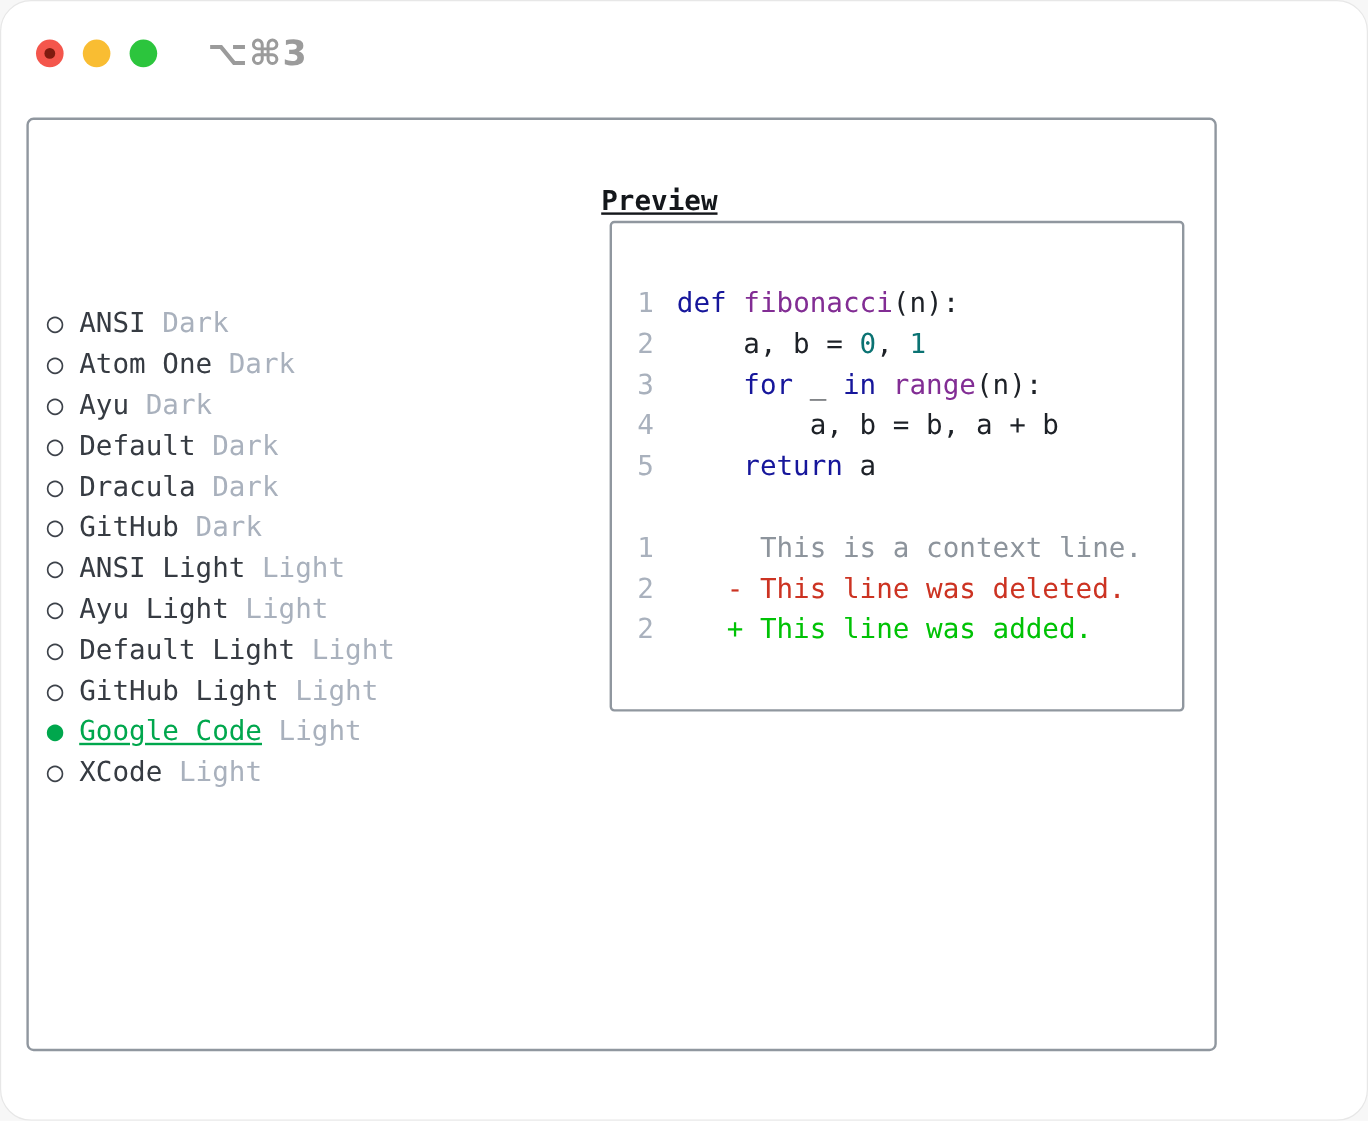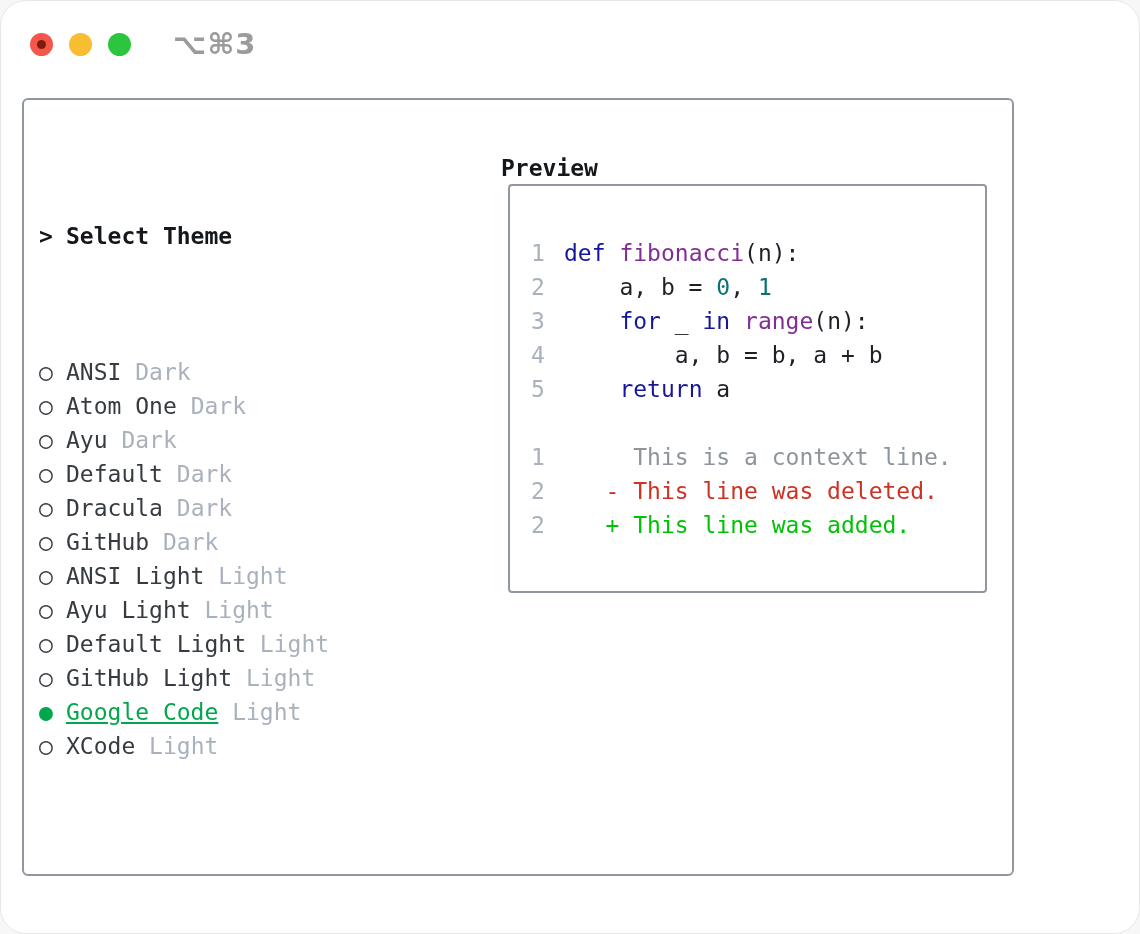--- a/index.html
+++ b/index.html
@@ -58,21 +58,21 @@
   }
   .bullet.sel { color:var(--green-sel); }
   .hdr { font-weight:bold; color:#14171b; }
   .name {}
   .name.sel { color:var(--green-sel);text-decoration:underline; }
   .suffix { color:var(--muted); }
   
   .preview-label {
     position:absolute; left:477px; top:51px;
     font-size:23px; line-height:34px;
-    font-weight:bold; color:#14171b;
+    font-weight:bold; color:#14171b;text-decoration:underline;
   }
   .preview-box {
     position:absolute; left:484px; top:84px;
     width:479px; height:409px;
     border:2px solid #90979f; border-radius:4px;
     background:#ffffff;
   }
   .code {
     position:absolute; left:21px; top:50px;
     font-size:23px; line-height:34px; white-space:pre;
@@ -90,21 +90,20 @@
   <div class="titlebar">
     <div class="dot dot-close"></div>
     <div class="dot dot-min"></div>
     <div class="dot dot-zoom"></div>
     <div class="win-title">⌥⌘3</div>
   </div>
 
   <div class="panel">
 
     <div class="left-col">
-      <div class="row hdr"><span class="bullet hdr">&gt;</span><span>Select Theme</span></div>
 
       <div id="theme-list"><div class="row"><span class="bullet">○</span><span class="name">ANSI</span><span class="suffix"> Dark</span></div><div class="row"><span class="bullet">○</span><span class="name">Atom One</span><span class="suffix"> Dark</span></div><div class="row"><span class="bullet">○</span><span class="name">Ayu</span><span class="suffix"> Dark</span></div><div class="row"><span class="bullet">○</span><span class="name">Default</span><span class="suffix"> Dark</span></div><div class="row"><span class="bullet">○</span><span class="name">Dracula</span><span class="suffix"> Dark</span></div><div class="row"><span class="bullet">○</span><span class="name">GitHub</span><span class="suffix"> Dark</span></div><div class="row"><span class="bullet">○</span><span class="name">ANSI Light</span><span class="suffix"> Light</span></div><div class="row"><span class="bullet">○</span><span class="name">Ayu Light</span><span class="suffix"> Light</span></div><div class="row"><span class="bullet">○</span><span class="name">Default Light</span><span class="suffix"> Light</span></div><div class="row"><span class="bullet">○</span><span class="name">GitHub Light</span><span class="suffix"> Light</span></div><div class="row"><span class="bullet sel">●</span><span class="name sel">Google Code</span><span class="suffix"> Light</span></div><div class="row"><span class="bullet">○</span><span class="name">XCode</span><span class="suffix"> Light</span></div></div>
 
       <div class="spacer"></div>
 
       
 
       
 
       

